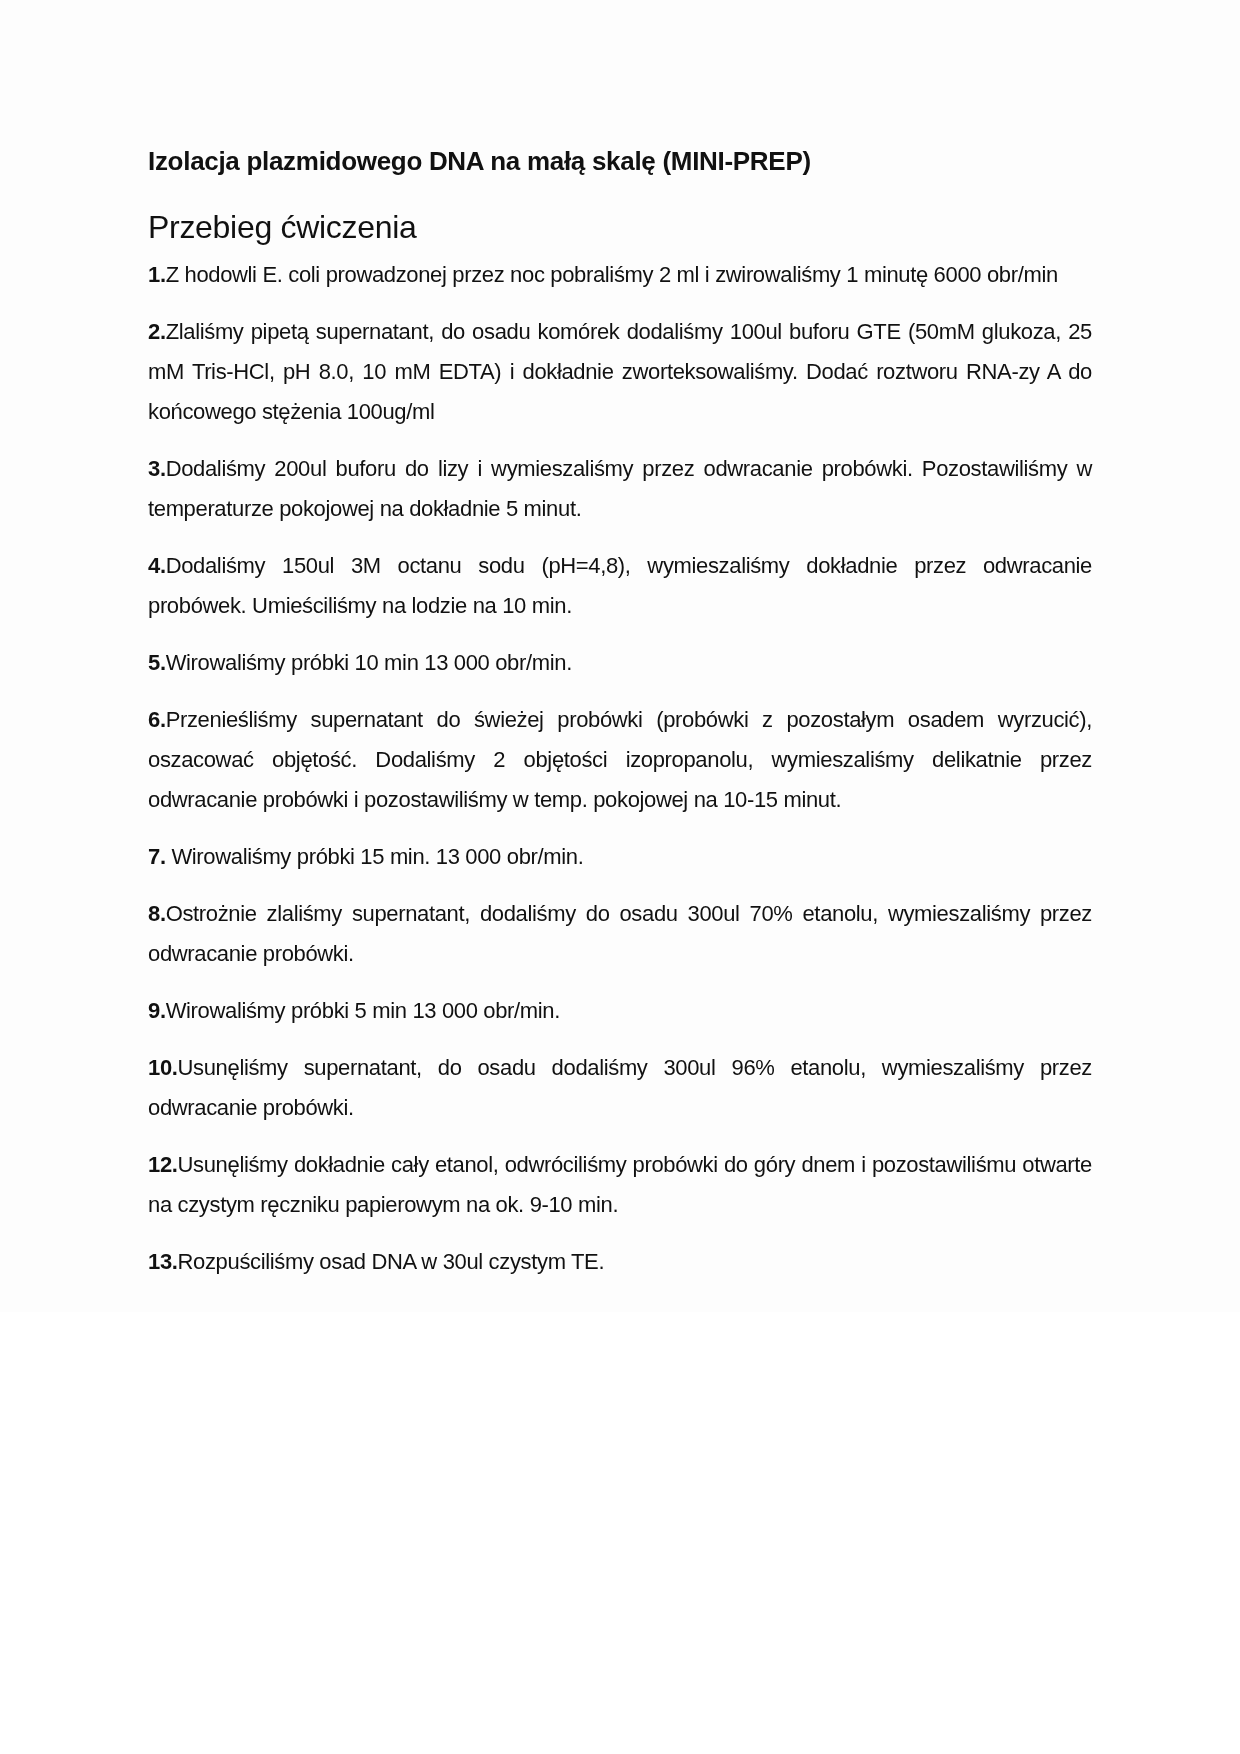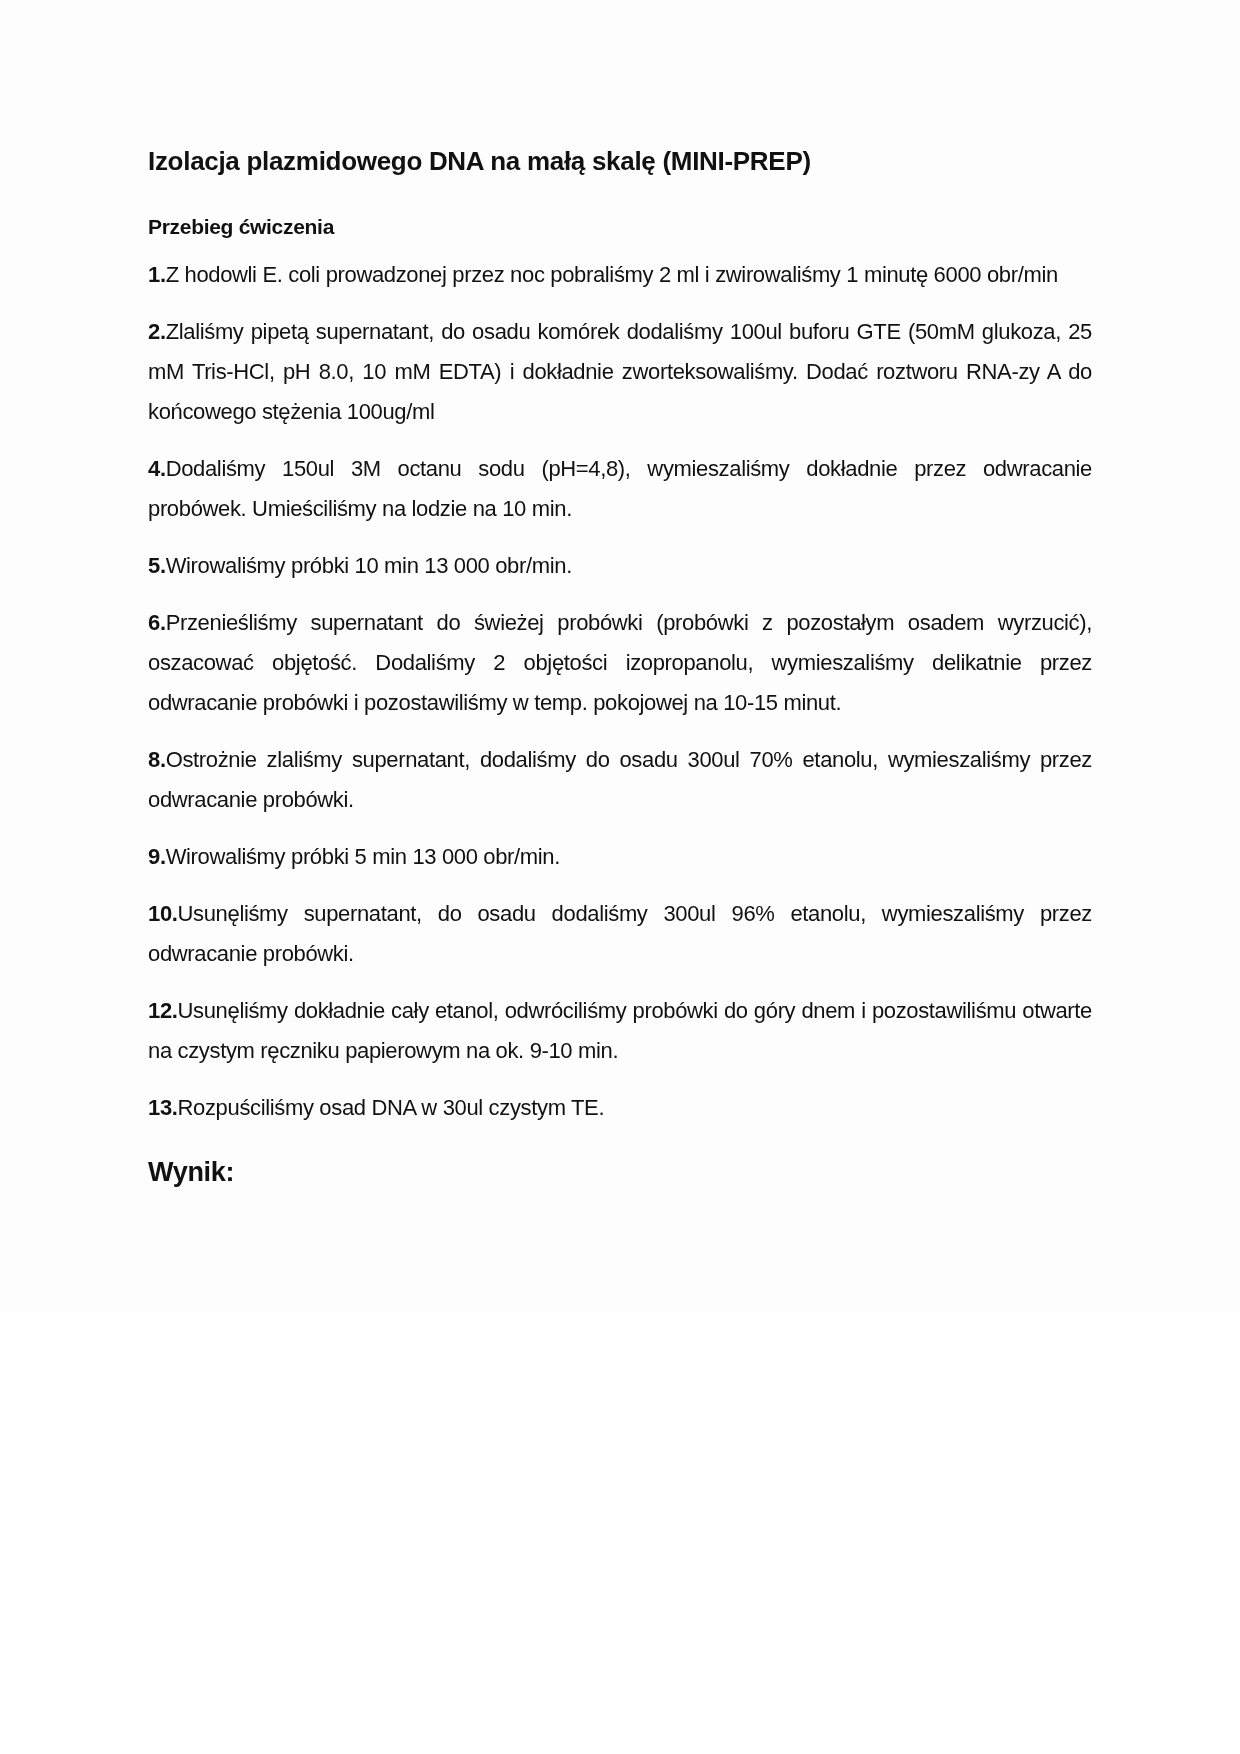--- a/index.html
+++ b/index.html
@@ -19,22 +19,22 @@
     overflow: hidden;
   }
   .doc-title {
     font-size: 26px;
     font-weight: bold;
     letter-spacing: -0.3px;
     line-height: 36px;
     margin: 0 0 30px 0;
   }
   .section-heading {
-    font-size: 21px;
-    font-weight: bold;
+    font-size: 32px;
+    font-weight: normal;
     letter-spacing: -0.3px;
     line-height: 36px;
     margin: 0 0 10px 0;
   }
   .step {
     font-size: 22px;
     letter-spacing: -0.35px;
     line-height: 40px;
     text-align: justify;
     margin: 0 0 17px 0;
@@ -63,27 +63,29 @@
 <div class="page">
 
   <h1 class="doc-title">Izolacja plazmidowego DNA na małą skalę (MINI-PREP)</h1>
 
   <h2 class="section-heading">Przebieg ćwiczenia</h2>
 
   <p class="step"><b>1.</b><span>Z hodowli E. coli prowadzonej przez noc pobraliśmy  2 ml i zwirowaliśmy 1 minutę 6000 obr/min</span></p>
 
   <p class="step"><b>2.</b><span>Zlaliśmy pipetą supernatant, do osadu komórek dodaliśmy 100ul buforu GTE (50mM glukoza, 25 mM Tris-HCl, pH 8.0, 10 mM EDTA) i dokładnie zworteksowaliśmy. Dodać roztworu RNA-zy A do końcowego stężenia 100ug/ml</span></p>
 
+  <p class="step"><b>3.</b><span>Dodaliśmy 200ul buforu do lizy i wymieszaliśmy przez odwracanie probówki. Pozostawiliśmy w temperaturze pokojowej na dokładnie 5 minut.</span></p>
 
   <p class="step"><b>4.</b><span>Dodaliśmy 150ul 3M octanu sodu (pH=4,8), wymieszaliśmy dokładnie przez odwracanie probówek. Umieściliśmy na lodzie na 10 min.</span></p>
 
   <p class="step"><b>5.</b><span>Wirowaliśmy próbki 10 min 13 000 obr/min.</span></p>
 
   <p class="step"><b>6.</b><span>Przenieśliśmy supernatant do świeżej probówki (probówki z pozostałym osadem wyrzucić), oszacować objętość. Dodaliśmy 2 objętości izopropanolu, wymieszaliśmy delikatnie przez odwracanie probówki i pozostawiliśmy w temp. pokojowej na 10-15 minut.</span></p>
 
+  <p class="step"><b>7.</b><span> Wirowaliśmy próbki 15 min. 13 000 obr/min.</span></p>
 
   <p class="step"><b>8.</b><span>Ostrożnie zlaliśmy supernatant, dodaliśmy do osadu 300ul 70% etanolu, wymieszaliśmy przez odwracanie probówki.</span></p>
 
   <p class="step"><b>9.</b><span>Wirowaliśmy próbki 5 min 13 000 obr/min.</span></p>
 
   <p class="step"><b>10.</b><span>Usunęliśmy supernatant, do osadu dodaliśmy 300ul 96% etanolu, wymieszaliśmy przez odwracanie probówki.</span></p>
 
 
   <p class="step"><b>12.</b><span>Usunęliśmy dokładnie cały etanol, odwróciliśmy probówki do góry dnem i pozostawiliśmu otwarte na czystym ręczniku papierowym na ok. 9-10 min.</span></p>
 

